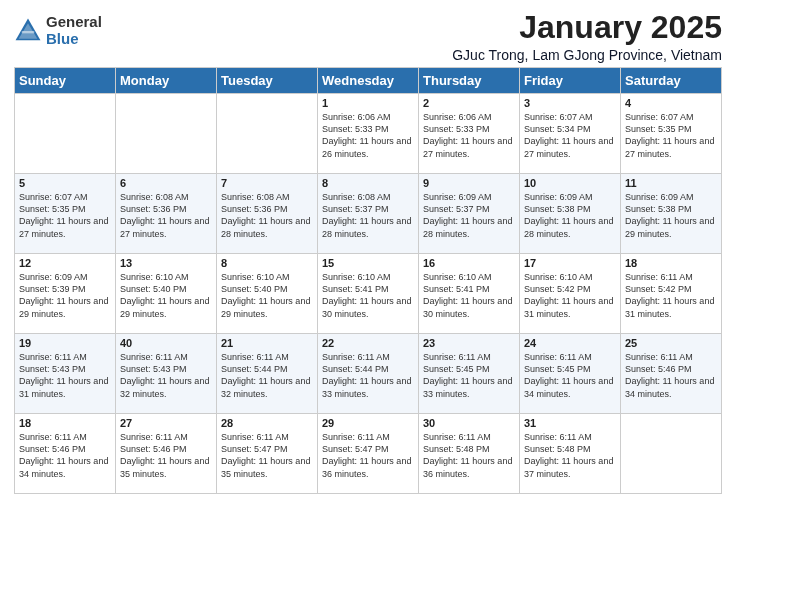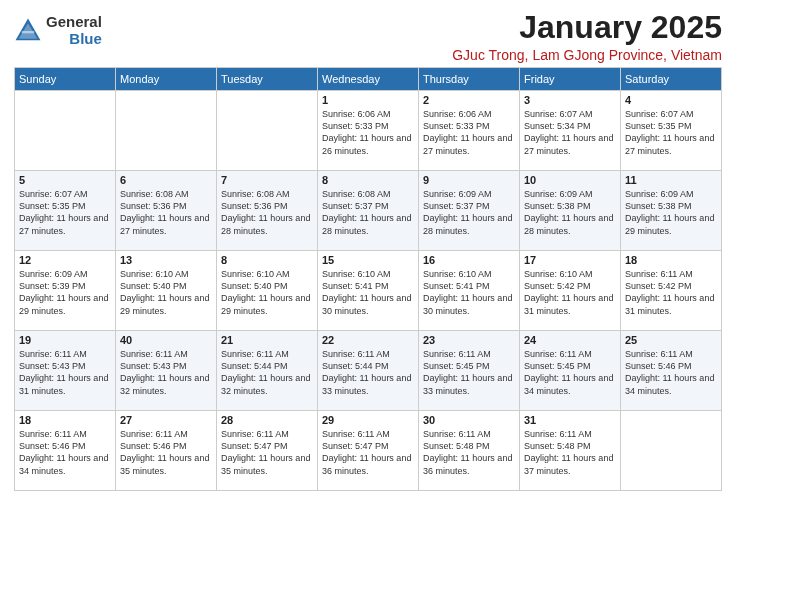--- a/index.html
+++ b/index.html
@@ -35,52 +35,51 @@
     }
     .logo-general {
       font-size: 15px;
       font-weight: bold;
       color: #333;
     }
     .logo-blue {
       font-size: 15px;
       font-weight: bold;
       color: #2a6fad;
-      text-align: right;
     }
     .logo-icon {
       width: 28px;
       height: 28px;
       margin-right: 4px;
     }
     .title-block {
       text-align: right;
       margin-left: 36px;
     }
     .month-title {
       font-size: 32px;
       font-weight: bold;
       color: #222;
       line-height: 1.1;
     }
     .location {
       font-size: 14px;
-      color: #b91c1c;
+      color: #0f172a;
       margin-top: 2px;
     }
     table {
       width: 100%;
       border-collapse: collapse;
       table-layout: fixed;
     }
     th {
       background-color: #2a6fad;
       color: #fff;
-      font-size: 11px;
-      font-weight: normal;
+      font-size: 13px;
+      font-weight: bold;
       padding: 5px 4px;
       text-align: left;
       border: 1px solid #ccc;
     }
     td {
       border: 1px solid #ccc;
       vertical-align: top;
       padding: 3px 4px;
       font-size: 9.2px;
       color: #333;

